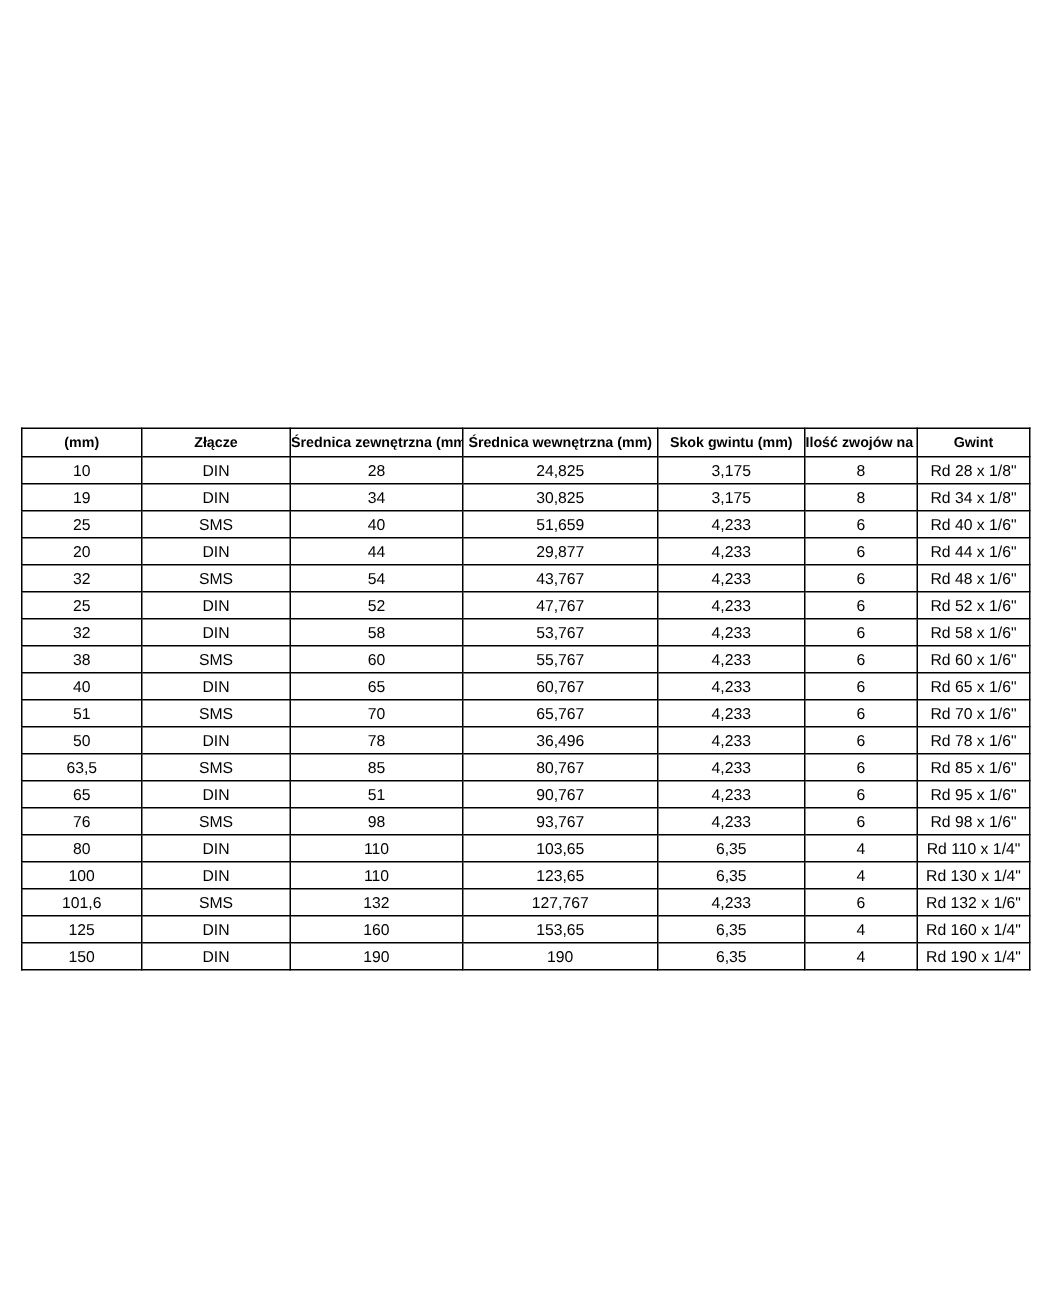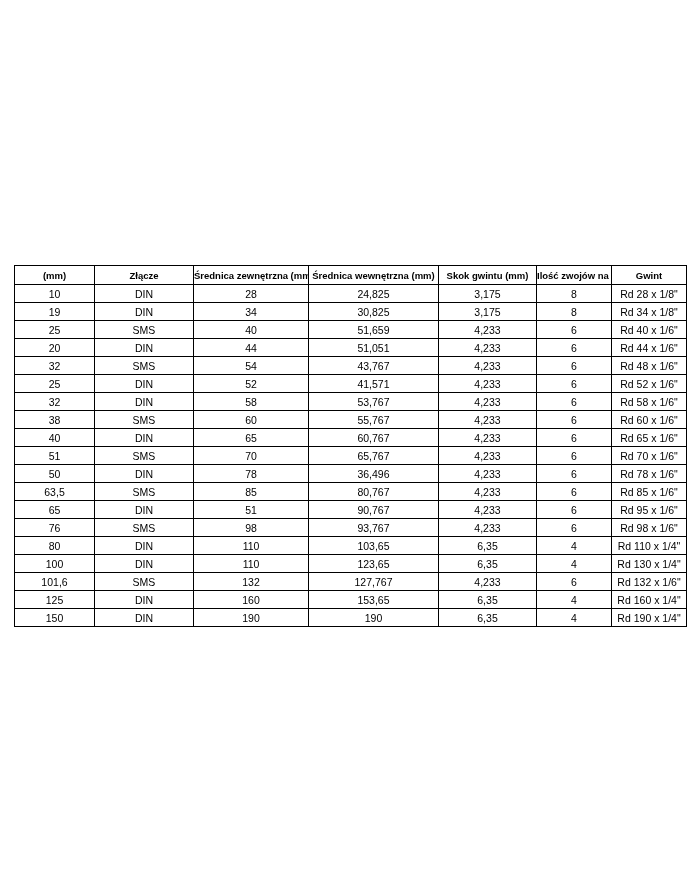--- a/index.html
+++ b/index.html
@@ -10,21 +10,21 @@
   body {
     width: 700px;
     height: 869px;
     font-family: "Liberation Sans", sans-serif;
     position: relative;
     overflow: hidden;
   }
   .table-wrap {
     position: absolute;
     left: 14px;
-    top: 265px;
+    top: 285px;
     width: 672px;
   }
   table.spec {
     border-collapse: collapse;
     width: 672px;
     table-layout: fixed;
     font-size: 10.5px;
     color: #000000;
   }
   table.spec th,
@@ -104,39 +104,39 @@
         <td>40</td>
         <td>51,659</td>
         <td>4,233</td>
         <td>6</td>
         <td>Rd 40 x 1/6"</td>
       </tr>
       <tr>
         <td>20</td>
         <td>DIN</td>
         <td>44</td>
-        <td>51,051</td>
+        <td>29,877</td>
         <td>4,233</td>
         <td>6</td>
         <td>Rd 44 x 1/6"</td>
       </tr>
       <tr>
         <td>32</td>
         <td>SMS</td>
         <td>54</td>
         <td>43,767</td>
         <td>4,233</td>
         <td>6</td>
         <td>Rd 48 x 1/6"</td>
       </tr>
       <tr>
         <td>25</td>
         <td>DIN</td>
         <td>52</td>
-        <td>41,571</td>
+        <td>47,767</td>
         <td>4,233</td>
         <td>6</td>
         <td>Rd 52 x 1/6"</td>
       </tr>
       <tr>
         <td>32</td>
         <td>DIN</td>
         <td>58</td>
         <td>53,767</td>
         <td>4,233</td>

